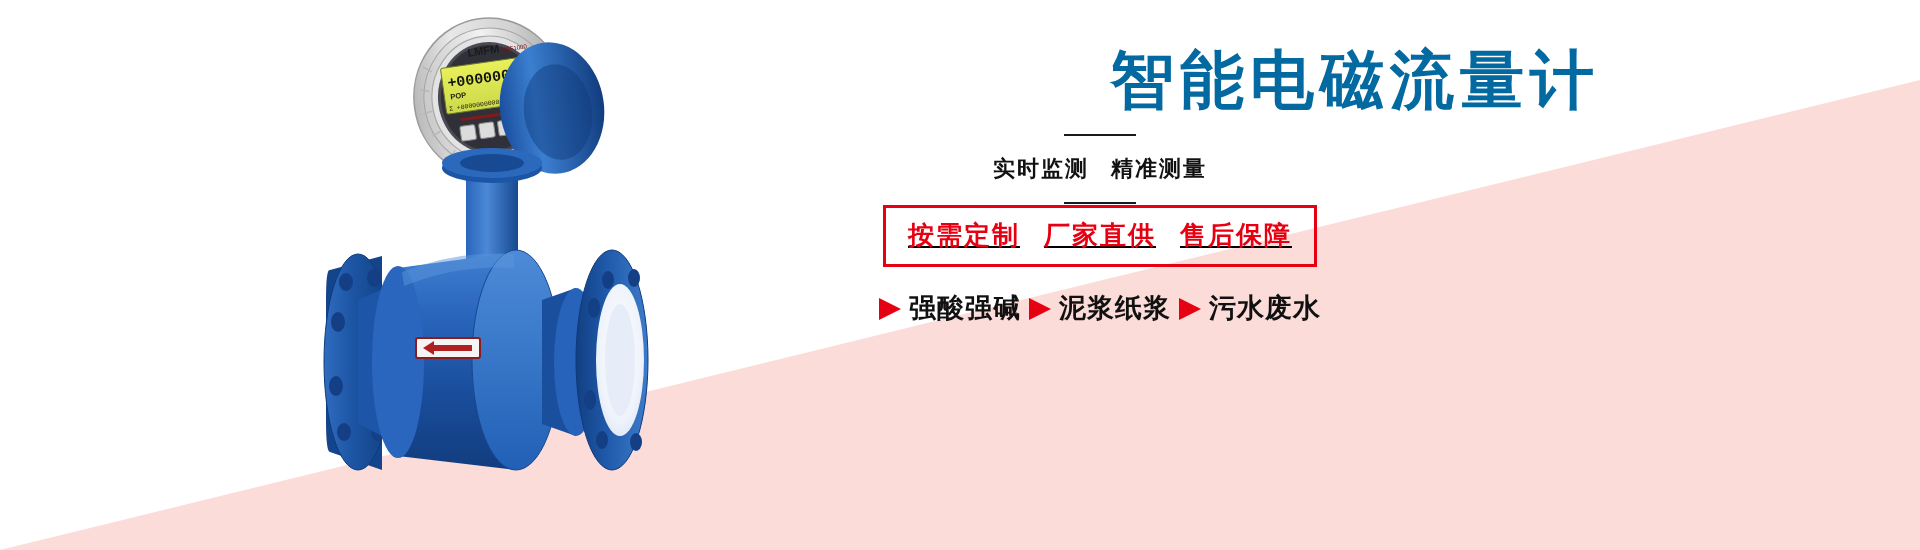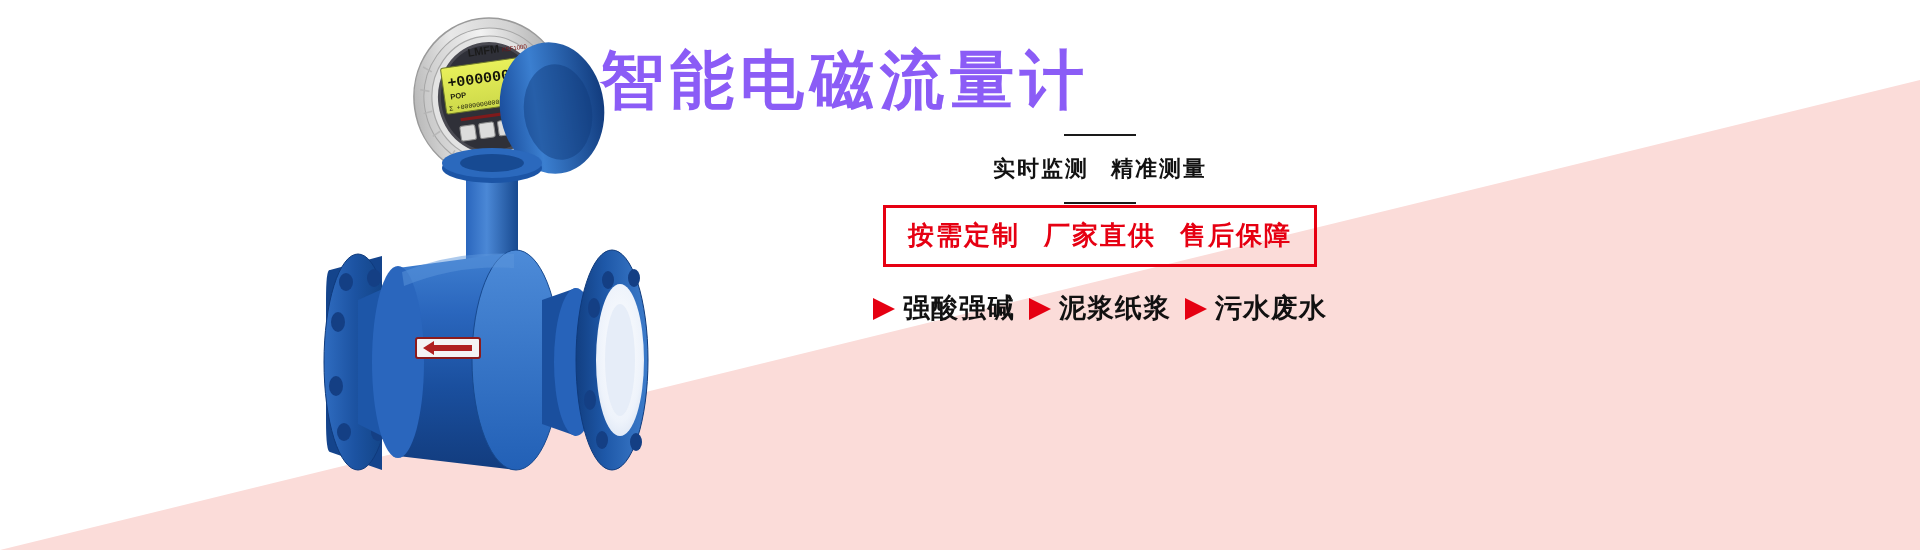--- a/index.html
+++ b/index.html
@@ -40,25 +40,25 @@
     position:absolute;
     left:600px; top:0;
     width:1000px; height:550px;
     z-index:3;
   }
 
   .headline {
     position:absolute;
     left:0; top:45px;
     width:1000px;
-    text-align:left;
+    text-align:right;
     font-size:64px;
     font-weight:bold;
     letter-spacing:6px;
-    color:#8b5cf6;
+    color:#0369a1;
     line-height:1.1;
     white-space:nowrap;
   }
 
   .subline {
     position:absolute;
     left:0; top:134px;
     width:1000px;
     display:flex;
     align-items:center;
@@ -77,41 +77,42 @@
     white-space:nowrap;
   }
   .subline-text .gap { display:inline-block; width:22px; }
 
   .promo-wrap {
     position:absolute;
     left:0; top:205px;
     width:1000px;
     display:flex;
     justify-content:center;
+    text-decoration:underline;
   }
   .promo-box {
     border:3px solid #e60012;
     padding:10px 22px 11px 22px;
     font-size:26px;
     font-weight:bold;
     color:#e60012;
     letter-spacing:2px;
     white-space:nowrap;
     background:transparent;
   }
   .promo-box .gap { display:inline-block; width:24px; }
 
   .features {
     position:absolute;
     left:0; top:290px;
     width:1000px;
     display:flex;
     align-items:flex-end;
     justify-content:center;
-    gap:14px;
+    gap:8px;
     white-space:nowrap;
   }
   .feature-item {
     display:flex;
     align-items:center;
     gap:8px;
   }
   .arrow-icon {
     display:inline-block;
     width:0; height:0;

